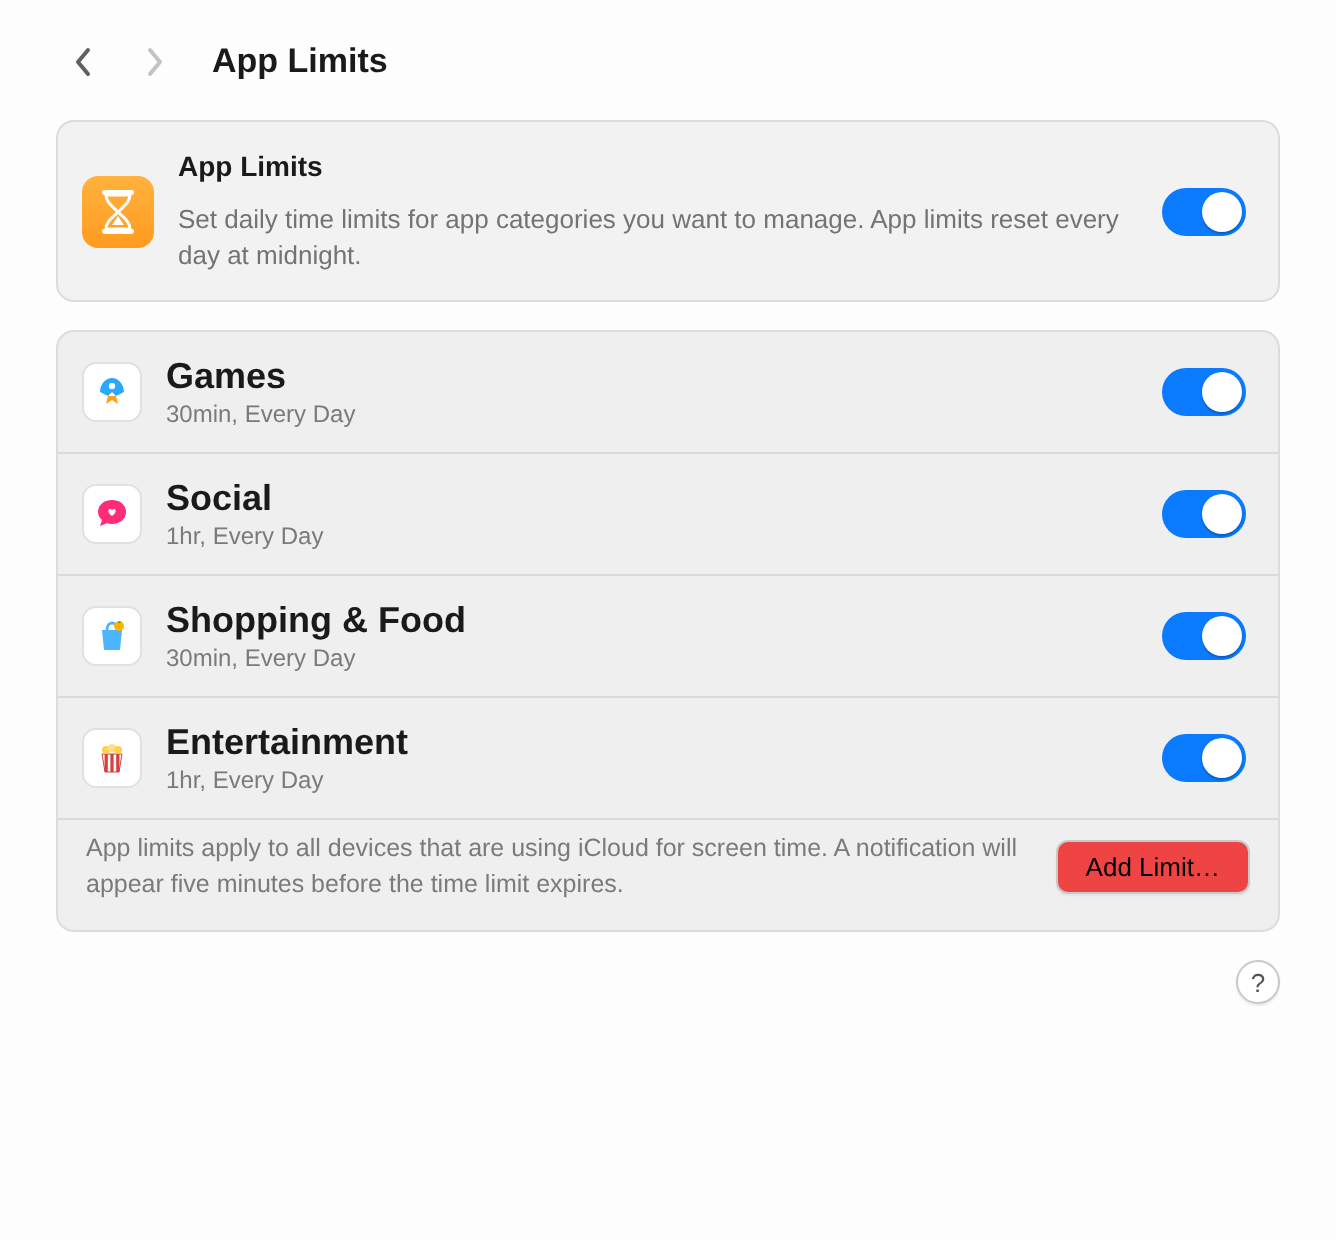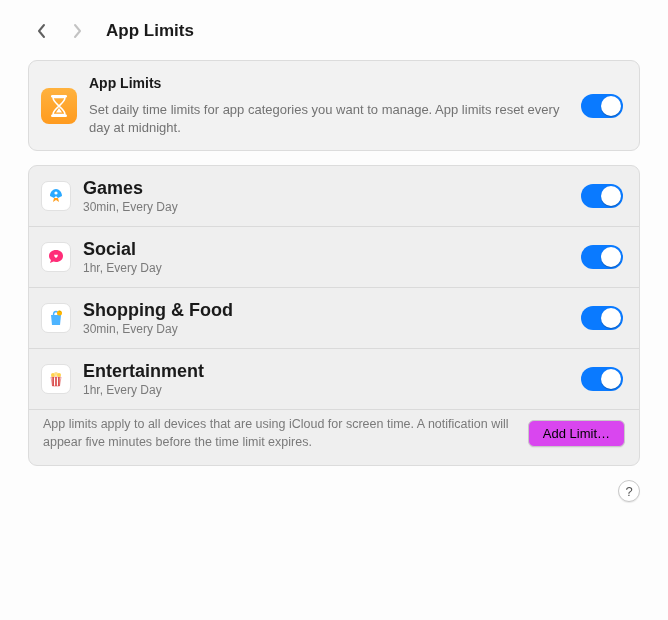--- a/index.html
+++ b/index.html
@@ -92,21 +92,21 @@
 
   
   .footer-row {
     display:flex; align-items:center;
     padding: 6px 14px 14px 14px;
     gap: 14px;
     border-top: 1px solid #dadada;
   }
   .footer-text { flex:1; font-size: 12.5px; color: #7a7a7a; line-height:1.4; }
   .button {
-    background: #d946ef;
+    background: #ef4444;
     border: 1px solid #c9c9c9;
     border-radius: 6px;
     padding: 5px 14px;
     font-size: 13px;
     box-shadow: 0 1px 1px rgba(0,0,0,.05);
     cursor: pointer;
   }
 
   
   .help-row { display:flex; justify-content:flex-end; margin-top:10px; }

